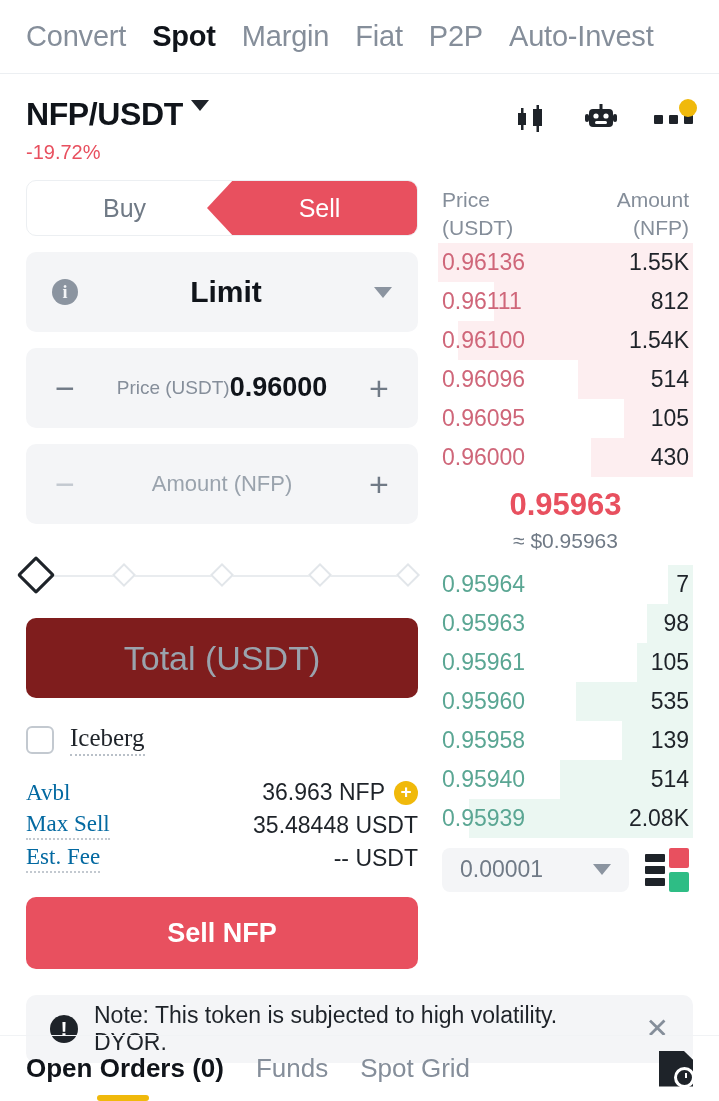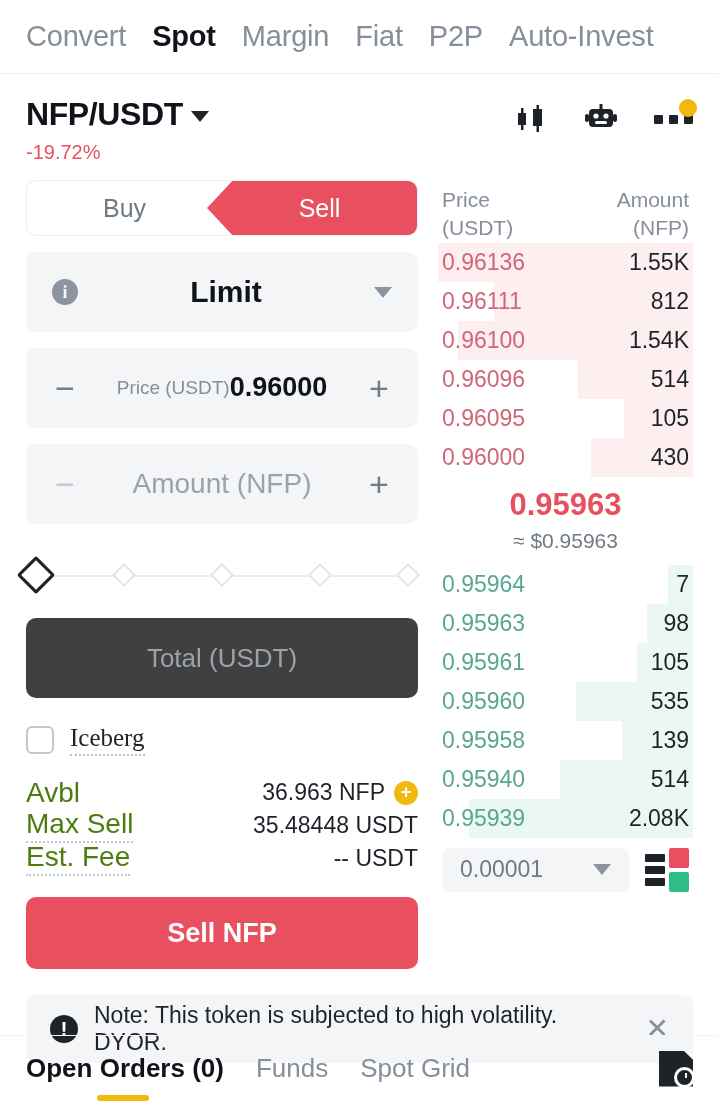--- a/index.html
+++ b/index.html
@@ -27,21 +27,21 @@
     letter-spacing: -0.2px;
   }
   .topnav-item.active { color: #10141a; font-weight: bold; }
 
   
   .pair-header {
     padding: 22px 26px 0 26px;
     display: flex; align-items: flex-start; justify-content: space-between;
   }
   .pair-left { display: flex; flex-direction: column; }
-  .pair-row { display: flex; align-items: center; gap: 8px; }
+  .pair-row { display: flex; align-items: flex-start; gap: 8px; }
   .pair-name { font-size: 32px; font-weight: bold; color: #10141a; letter-spacing: -0.4px; }
   .caret-down {
     width: 0; height: 0;
     border-left: 9px solid transparent;
     border-right: 9px solid transparent;
     border-top: 11px solid #1e2329;
     margin-top: 4px;
   }
   .pair-change { font-size: 20px; color: #e8505f; margin-top: 8px; font-weight: normal; }
 
@@ -97,21 +97,21 @@
     display: flex; align-items: center;
     padding: 0 26px;
   }
   .field-center {
     flex: 1;
     display: flex; flex-direction: row;
     align-items: center; justify-content: center;
   }
   .field-label { font-size: 19px; color: #858e9a; line-height: 1.25; }
   .field-value { font-size: 27px; font-weight: bold; color: #10141a; line-height: 1.25; }
-  .field-placeholder { font-size: 28px; color: #9aa3ad; }
+  .field-placeholder { font-size: 22px; color: #9aa3ad; }
   .pm {
     font-size: 34px; color: #707a86; width: 26px; text-align: center;
     line-height: 1; user-select: none;
   }
   .pm.dim { color: #c3c9d0; }
   .info-i {
     width: 26px; height: 26px; border-radius: 50%;
     background: #8b94a0; color: #f4f5f7;
     font-size: 18px; font-weight: bold;
     display: flex; align-items: center; justify-content: center;
@@ -142,24 +142,24 @@
   .dia.active {
     width: 27px; height: 27px;
     border: 3px solid #1e2329;
     border-radius: 2px;
   }
 
   
   .total-box {
     margin-top: 26px;
     height: 80px;
-    background: #404040;
+    background: #7f1d1d;
     border-radius: 10px;
     display: flex; align-items: center; justify-content: center;
-    font-size: 26px; color: #9aa3ad;
+    font-size: 34px; color: #9aa3ad;
   }
 
   
   .iceberg { margin-top: 26px; display: flex; align-items: center; gap: 16px; }
   .checkbox {
     width: 28px; height: 28px;
     border: 2px solid #c3c9d0; border-radius: 6px; background: #fff;
   }
   .iceberg-label {
     font-size: 25px; color: #1e2329;
@@ -167,21 +167,21 @@
     padding-bottom: 2px;
     font-family: "Liberation Serif", serif;
   }
 
   
   .bal { margin-top: 20px; }
   .bal-row {
     display: flex; align-items: center; justify-content: space-between;
     height: 33px;
   }
-  .bal-key { font-size: 28px; color: #4d7c0f; }
+  .bal-key { font-size: 23px; color: #0369a1; font-family: Liberation Serif, serif; }
   .bal-key.dotted { border-bottom: 2px dotted #c3c9d0; padding-bottom: 1px; }
   .bal-val { font-size: 23px; color: #1e2329; display: flex; align-items: center; gap: 9px; }
   .plus-coin {
     width: 24px; height: 24px; border-radius: 50%;
     background: #f0b90b; color: #fff;
     font-size: 19px; font-weight: bold; line-height: 22px;
     text-align: center;
   }
 
   

